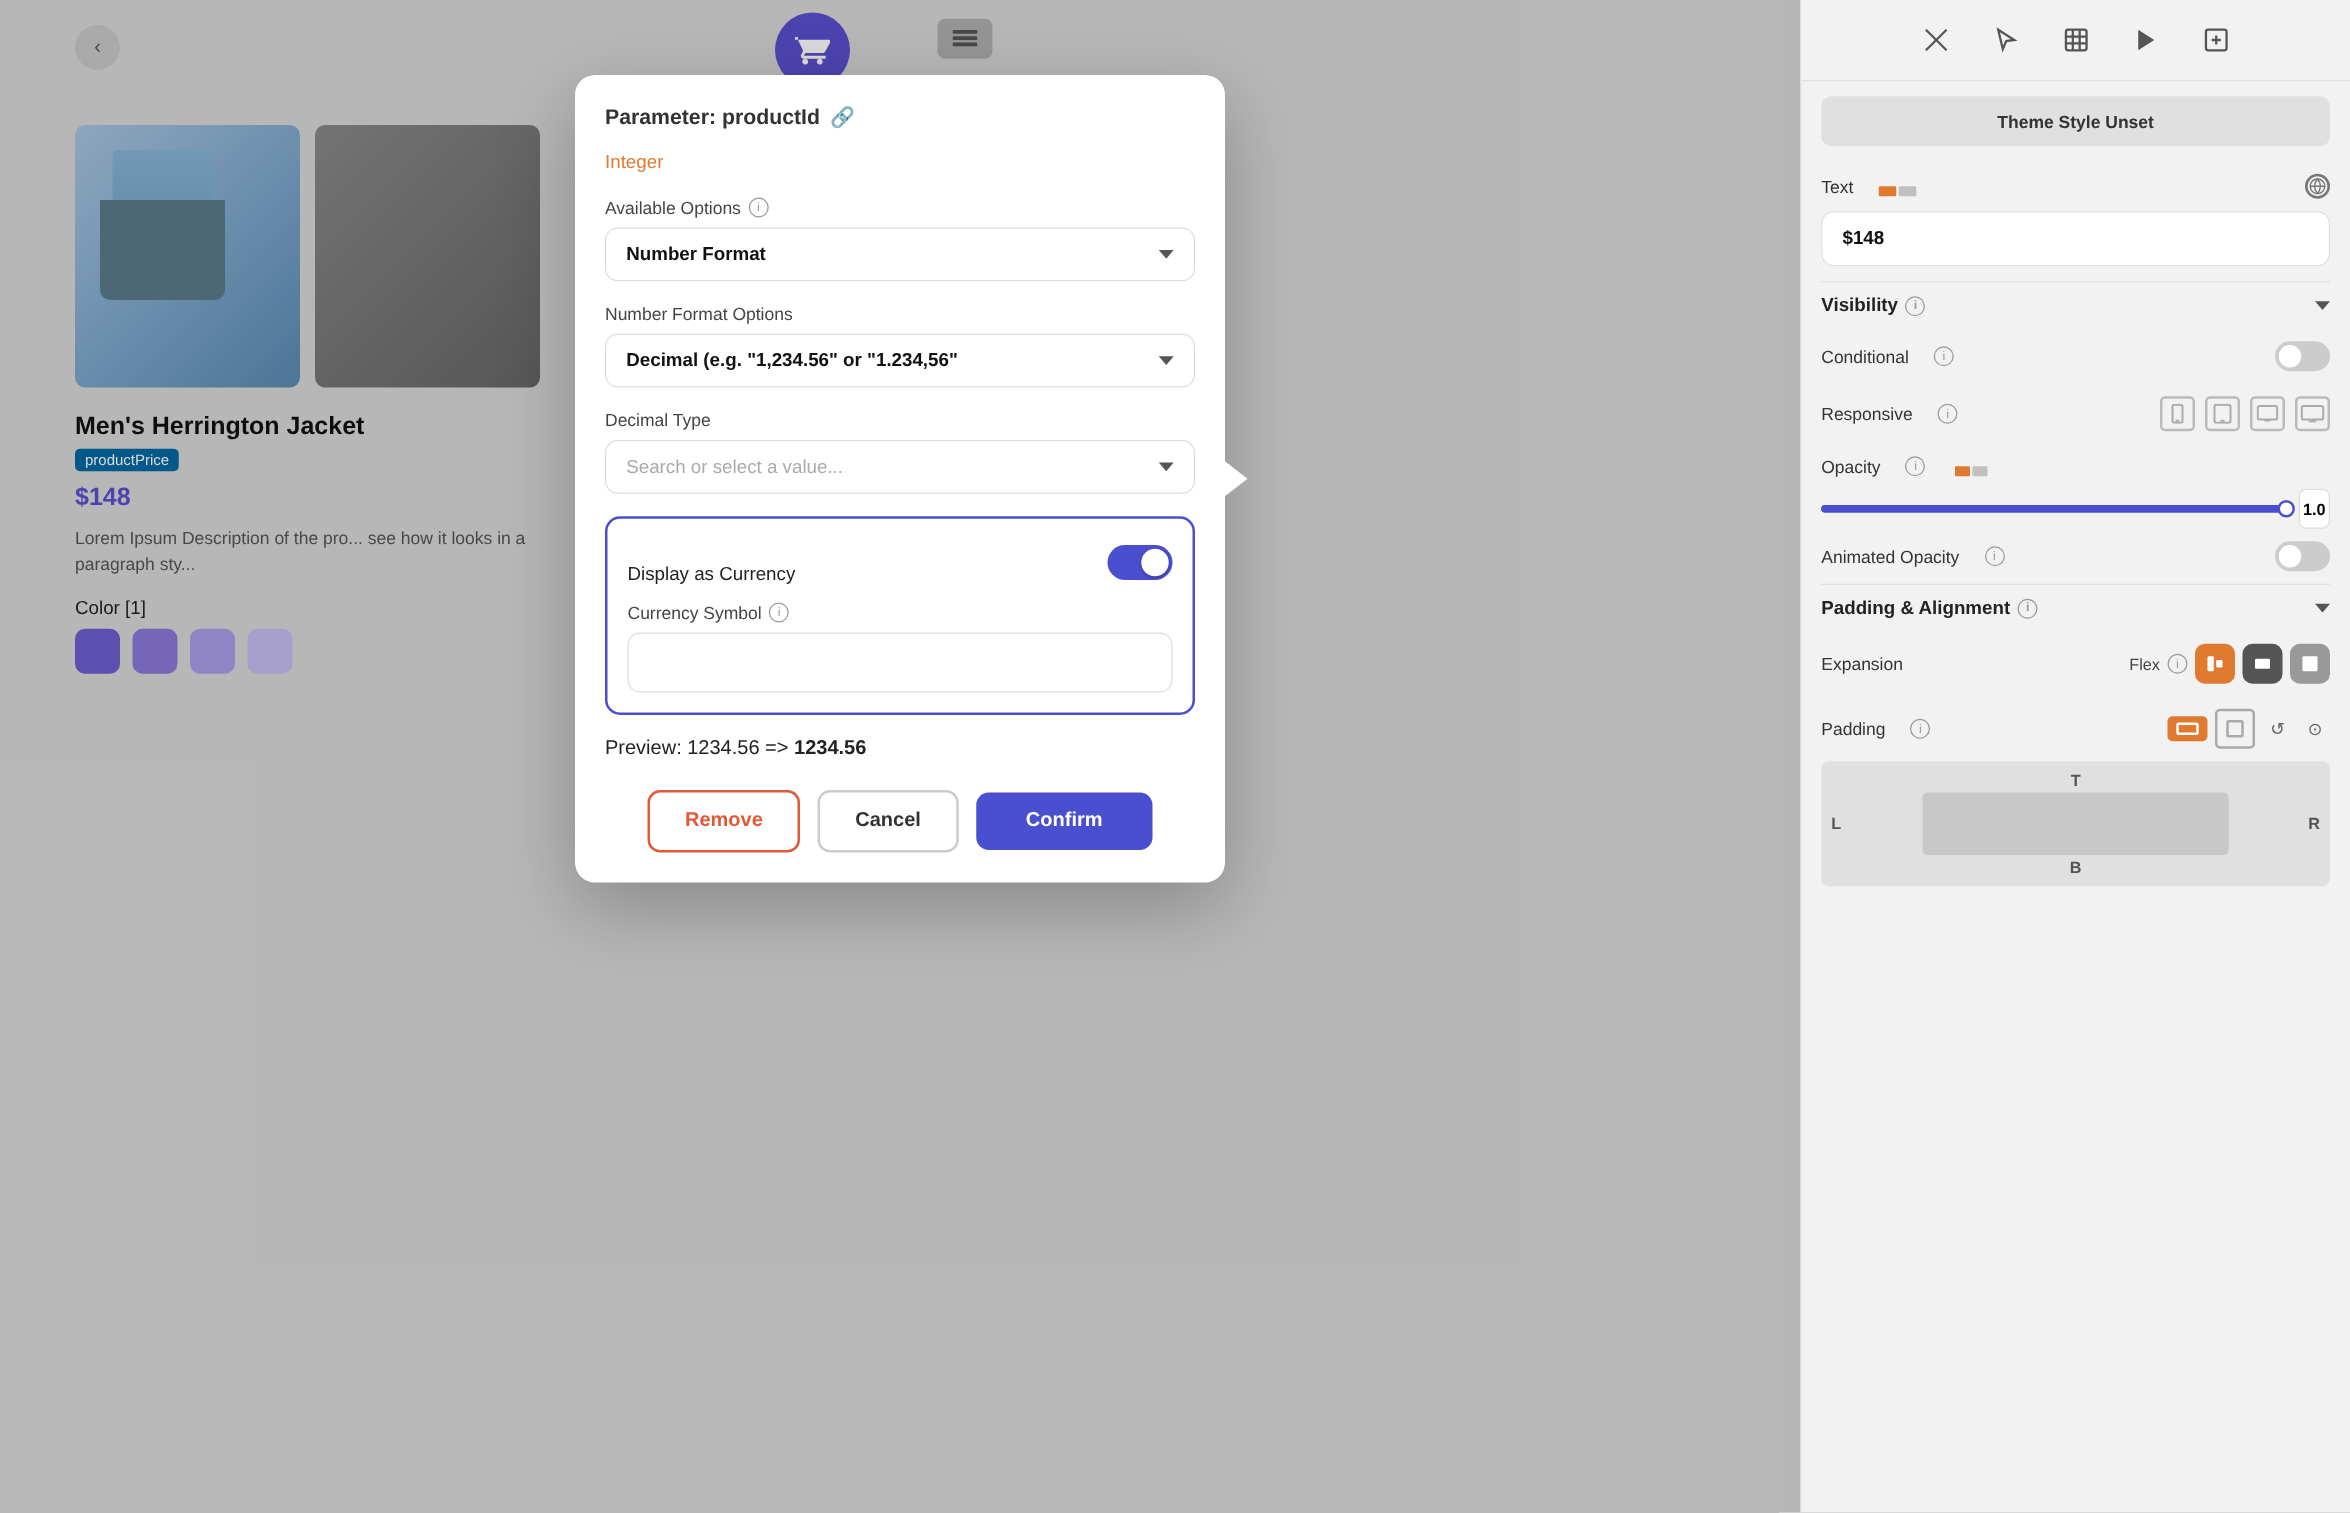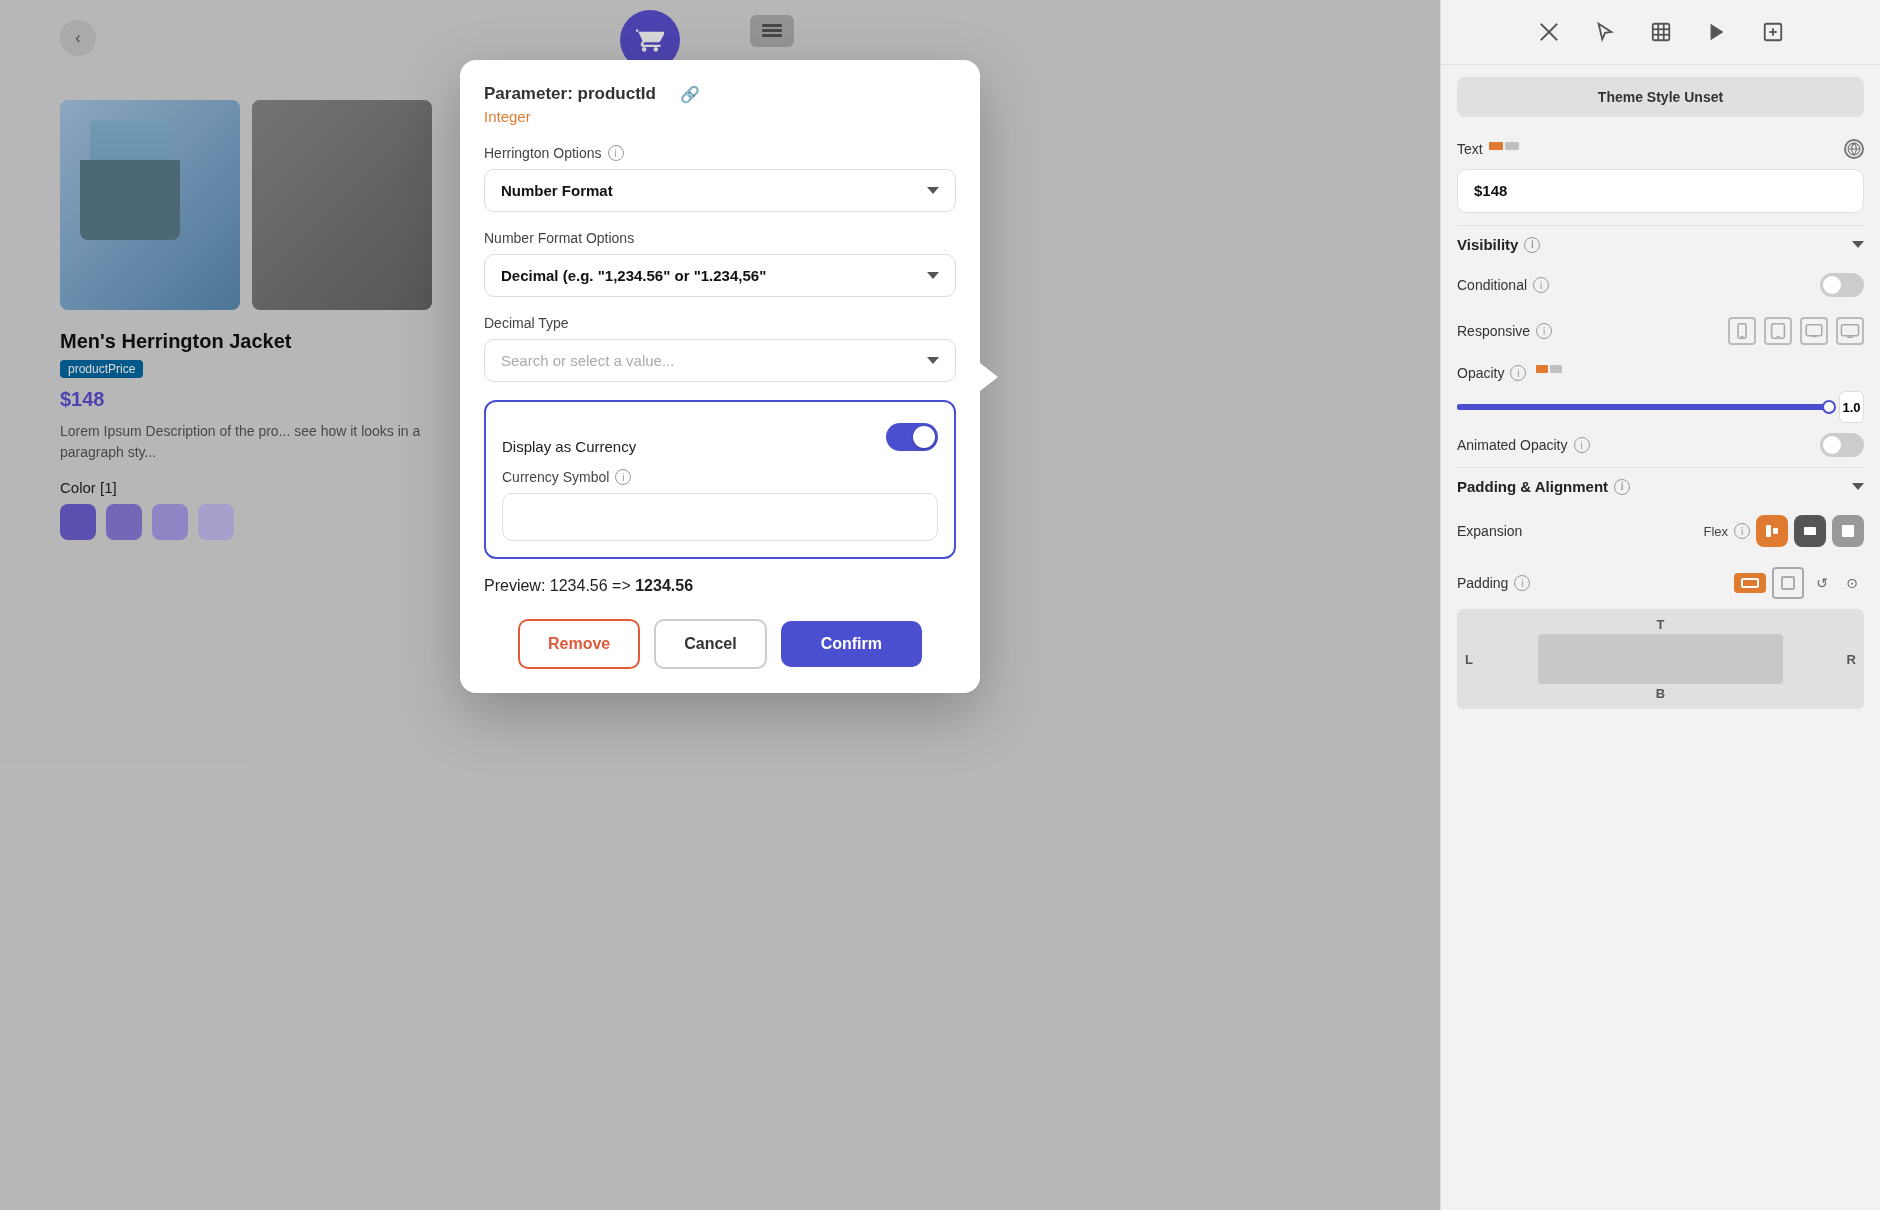--- a/index.html
+++ b/index.html
@@ -205,23 +205,23 @@
       box-shadow: 0 20px 60px rgba(0,0,0,0.25);
       position: relative;
     }
 
     .modal-header {
       margin-bottom: 20px;
     }
 
     .modal-title-row {
       display: flex;
-      align-items: center;
-      gap: 24px;
-      margin-bottom: 4px;
+      align-items: flex-start;
+      gap: 8px;
+      margin-bottom: 17px;
     }
 
     .modal-title {
       font-size: 17px;
       font-weight: 600;
       color: #333;
     }
 
     .modal-subtitle {
       color: #e07a30;
@@ -465,22 +465,22 @@
       display: flex;
       align-items: center;
       justify-content: space-between;
       padding: 10px 0;
     }
 
     .panel-row-label {
       font-size: 14px;
       color: #333;
       display: flex;
-      align-items: flex-start;
-      gap: 6px;
+      align-items: flex-end;
+      gap: 20px;
     }
 
     .panel-text-value {
       font-size: 15px;
       font-weight: 600;
       color: #111;
     }
 
     .text-field-box {
       background: white;
@@ -718,21 +718,21 @@
         <div class="modal-header">
           <div class="modal-title-row">
             <span class="modal-title">Parameter: productId</span>
             <span style="font-size:16px;color:#888;">🔗</span>
           </div>
           <div class="modal-subtitle">Integer</div>
         </div>
 
         <div class="modal-section">
           <div class="modal-label">
-            <span>Herrington Options</span>
+            <span>Available Options</span>
             <span class="info-icon">i</span>
           </div>
           <button class="dropdown-btn">
             <span>Number Format</span>
             <span class="chevron-down"></span>
           </button>
         </div>
 
         <div class="modal-section">
           <div class="modal-label">

